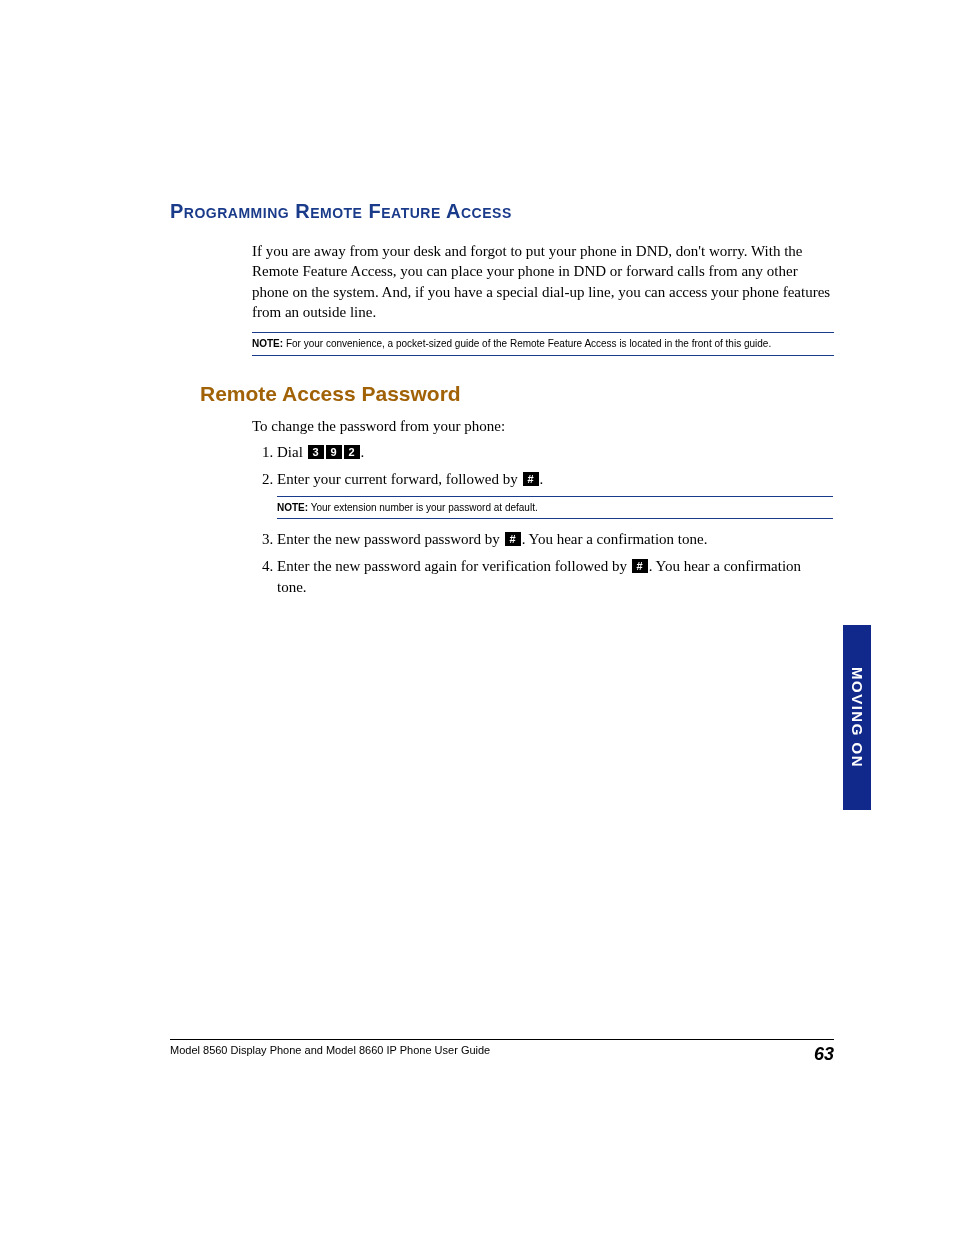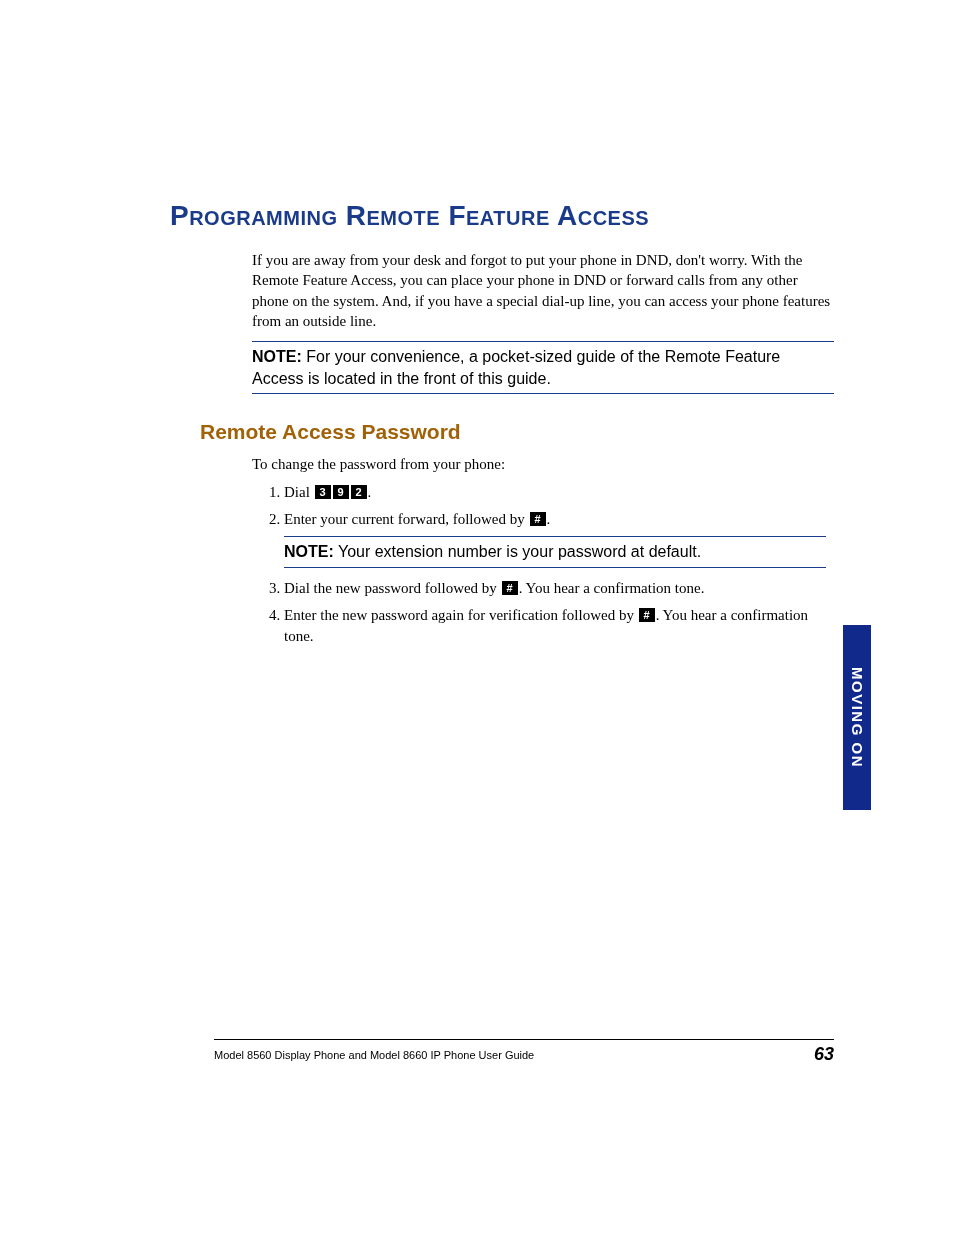--- a/index.html
+++ b/index.html
@@ -12,21 +12,21 @@
     color: #000;
     position: relative;
   }
   .page {
     padding: 200px 120px 0 170px;
   }
   h1 {
     font-family: Arial, Helvetica, sans-serif;
     font-variant: small-caps;
     color: #1a3a8a;
-    font-size: 28px;
+    font-size: 20px;
     font-weight: bold;
     margin: 0 0 18px 0;
     letter-spacing: .5px;
   }
   h2 {
     font-family: Arial, Helvetica, sans-serif;
     color: #a16207;
     font-size: 21px;
     font-weight: bold;
     margin: 26px 0 8px 30px;
@@ -38,33 +38,33 @@
     margin: 6px 0 10px 0;
     font-size: 15px;
     line-height: 1.35;
   }
   .note-box {
     border-top: 1px solid #1a3a8a;
     border-bottom: 1px solid #1a3a8a;
     padding: 4px 0;
     margin: 6px 0 6px 0;
     font-family: Arial, Helvetica, sans-serif;
-    font-size: 16px;
+    font-size: 10px;
     line-height: 1.35;
   }
   .note-box .label {
     font-weight: bold;
   }
   .instr-heading {
     font-weight: normal;
     font-size: 15px;
     margin: 10px 0 6px 0;
   }
   ol {
-    margin: 8px;
+    margin: 1px;
     padding-left: 24px;
     font-size: 15px;
   }
   ol li {
     margin-bottom: 6px;
     line-height: 1.4;
   }
   .key {
     display: inline-block;
     background: #000;
@@ -104,22 +104,21 @@
     position: absolute;
     left: 170px;
     right: 120px;
     bottom: 170px;
     border-top: 1px solid #000;
     padding-top: 4px;
     font-family: Arial, Helvetica, sans-serif;
     font-size: 11px;
     display: flex;
     justify-content: space-between;
-    align-items: center;
-    margin-left: 44px;
+    align-items: flex-start;
   }
   .footer .pagenum {
     font-size: 18px;
     font-weight: bold;
     font-style: italic;
   }
 </style>
 </head>
 <body>
 
@@ -145,21 +144,21 @@
       <li>
         <span>Dial </span><span class="key">3</span><span class="key">9</span><span class="key">2</span><span>.</span>
       </li>
       <li>
         <span>Enter your current forward, followed by </span><span class="key">#</span><span>.</span>
         <div class="note-box inner-note">
           <span class="label">NOTE:</span><span> Your extension number is your password at default.</span>
         </div>
       </li>
       <li>
-        <span>Dial the new password followed by </span><span class="key">#</span><span>. You hear a confirmation tone.</span>
+        <span>Enter the new password password by </span><span class="key">#</span><span>. You hear a confirmation tone.</span>
       </li>
       <li>
         <span>Enter the new password again for verification followed by </span><span class="key">#</span><span>. You hear a confirmation tone.</span>
       </li>
     </ol>
 
   </div>
 
 </div>
 

